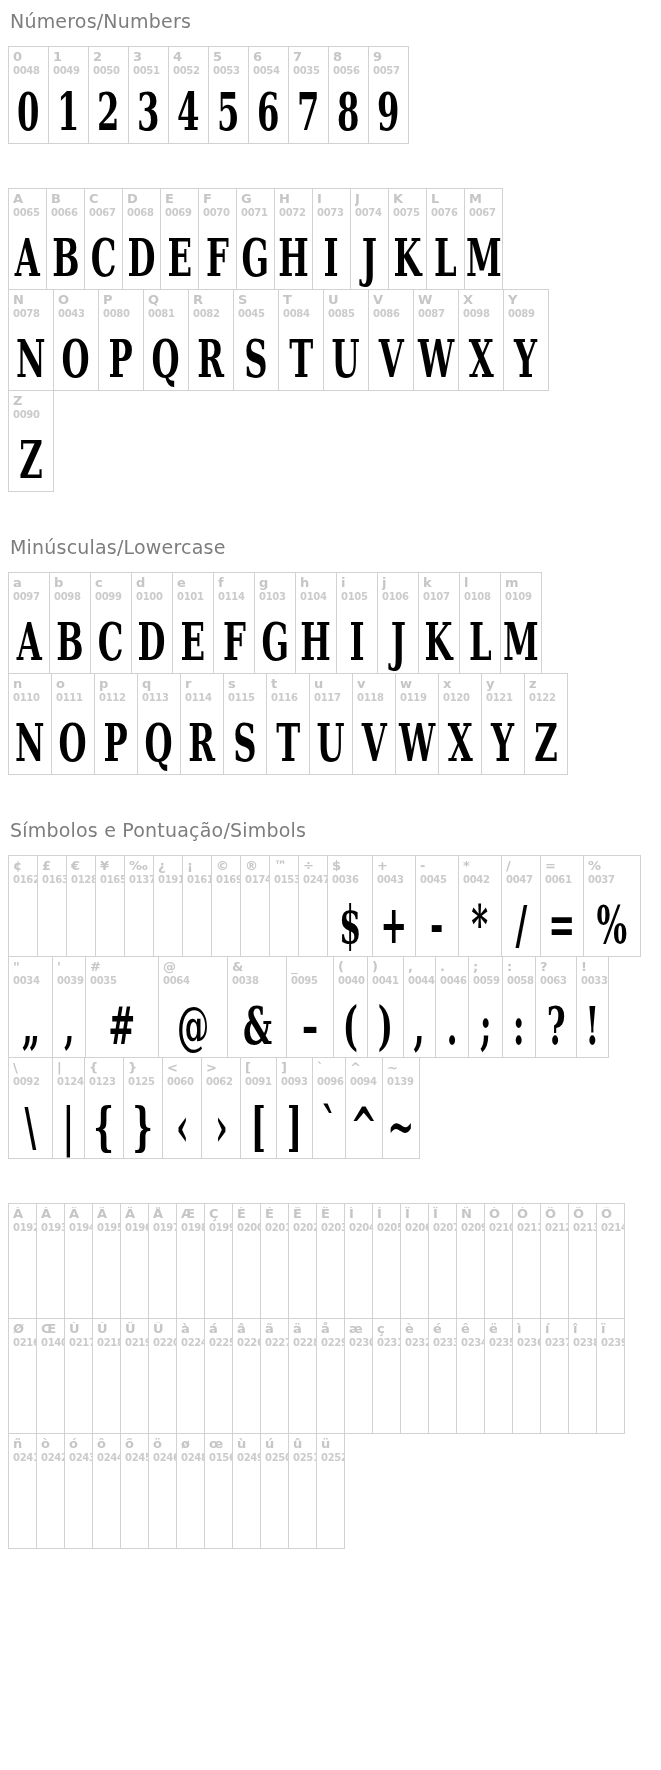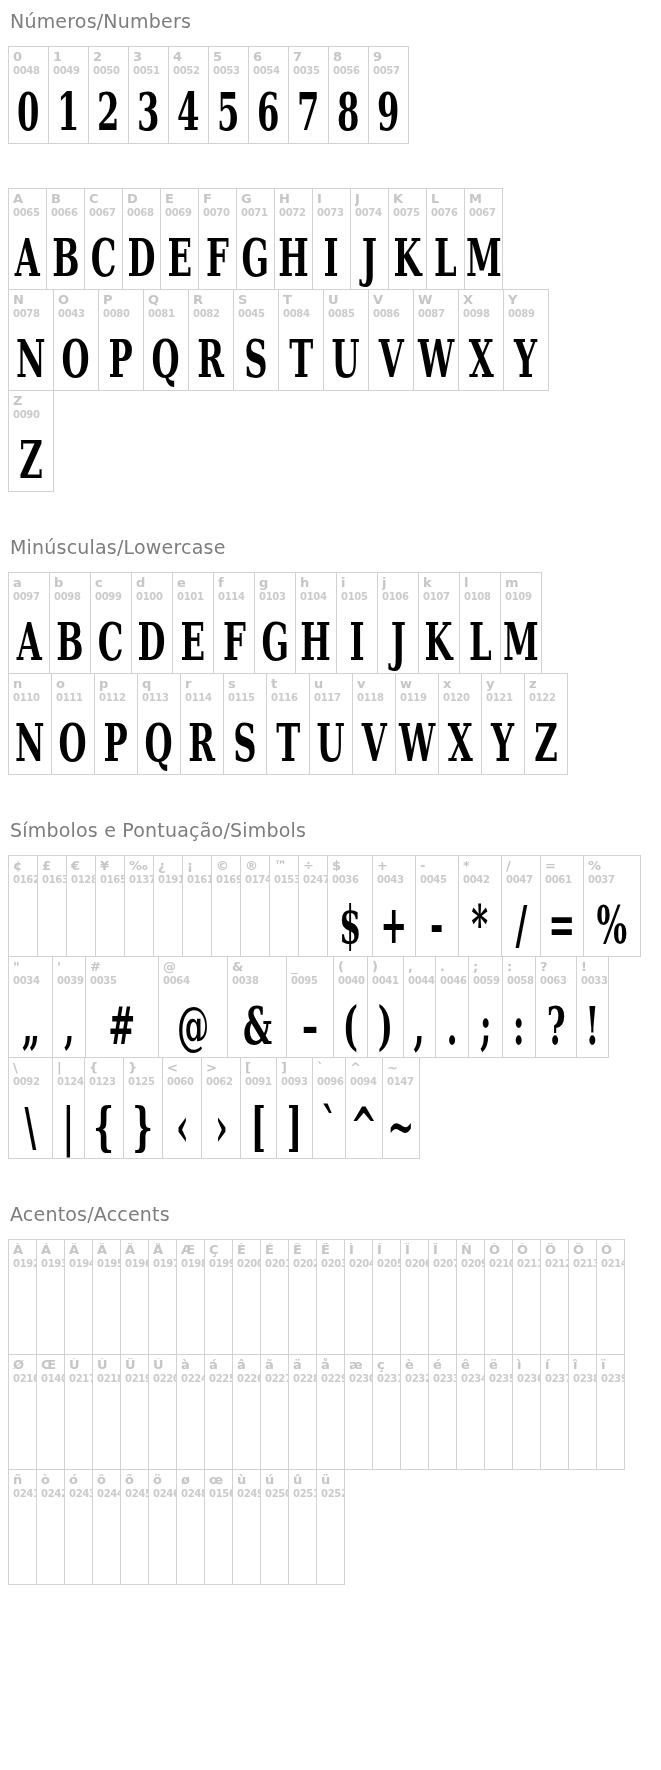--- a/index.html
+++ b/index.html
@@ -1042,31 +1042,30 @@
               <div class="cell-char">^</div>
               <div class="cell-code">0094</div>
             </div>
             <div class="cell-glyph" style="height: 70px;">
               <span class="glyph">^</span>
             </div>
           </div>
           <div class="cell" style="width: 38px;">
             <div class="cell-head">
               <div class="cell-char">~</div>
-              <div class="cell-code">0147</div>
+              <div class="cell-code">0139</div>
             </div>
             <div class="cell-glyph" style="height: 70px;">
               <span class="glyph">~</span>
             </div>
           </div>
         </div>
       </div>
     </section>
     <section class="char-section">
-      <h2 class="section-title">Acentos/Accents</h2>
       <div class="grid">
         <div class="grid-row">
           <div class="cell" style="width: 29px;">
             <div class="cell-head">
               <div class="cell-char">À</div>
               <div class="cell-code">0192</div>
             </div>
             <div class="cell-glyph" style="height: 84px;">
               <span class="glyph"></span>
             </div>

